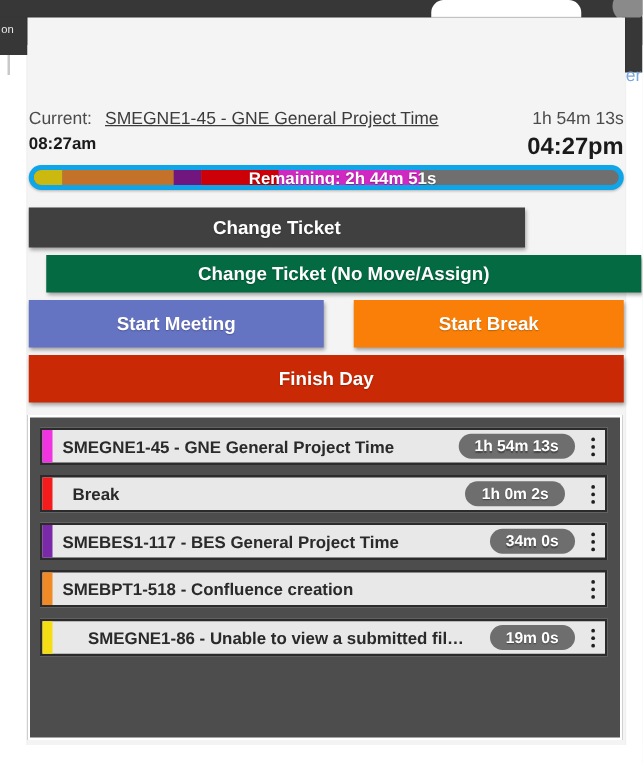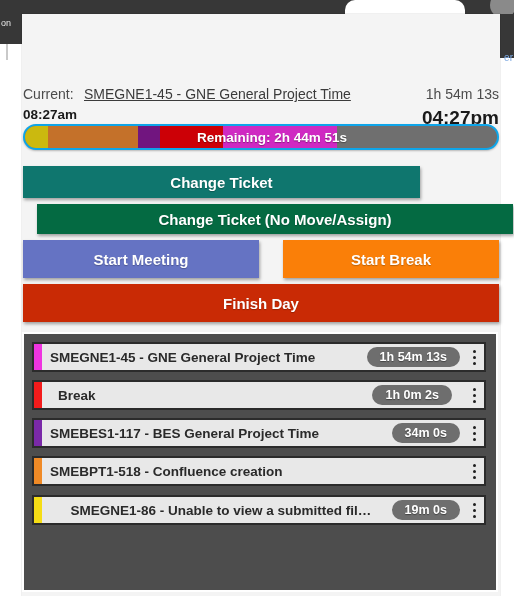--- a/index.html
+++ b/index.html
@@ -23,21 +23,21 @@
   .chrome-dot{
     position:absolute;left:490px;top:-8px;width:26px;height:26px;
     border-radius:50%;background:#8a8a8a;
   }
   .chrome-text-left{
     position:absolute;left:1px;top:18px;
     font-size:9px;color:#e8e8e8;letter-spacing:0px;white-space:nowrap;
   }
   .chrome-text-right{
     position:absolute;right:1px;top:52px;
-    font-size:10px;color:#7aa7e0;white-space:nowrap;
+    font-size:14px;color:#7aa7e0;white-space:nowrap;
   }
   .chrome-right-strip{
     position:absolute;left:498px;top:14px;width:16px;height:44px;background:#373737;
   }
   .chrome-left-strip{
     position:absolute;left:0px;top:14px;width:22px;height:30px;background:#373737;
   }
   .chrome-under{
     position:absolute;left:0;top:44px;width:22px;height:14px;background:#ffffff;
   }
@@ -84,22 +84,22 @@
   }
   .time-start{
     position:absolute;left:1px;top:0;font-size:13.5px;font-weight:bold;color:#1a1a1a;text-align:right;
   }
   .time-end{
     position:absolute;right:1px;top:0;font-size:19px;font-weight:bold;color:#1a1a1a;
   }
 
   
   .progress-wrap{
-    position:absolute;left:1px;top:110px;width:476px;height:26px;
-    border-radius:13px;border:2px solid #0ea5e9;background:#6f6f6f;
+    position:absolute;left:1px;top:118px;width:476px;height:20px;
+    border-radius:13px;border:4px solid #0ea5e9;background:#6f6f6f;
     overflow:hidden;box-sizing:border-box;
     box-shadow:0 1px 2px rgba(0,0,0,0.25);
   }
   .seg{position:absolute;top:0;height:100%;}
   .remaining-text{
     position:absolute;left:0;top:0;width:100%;height:100%;
     display:flex;align-items:center;
     font-size:13.5px;font-weight:bold;color:#ffffff;
     padding-left:172px;box-sizing:border-box;
     text-shadow:0 1px 1px rgba(0,0,0,0.35);
@@ -108,21 +108,21 @@
   
   .btn{
     position:absolute;box-sizing:border-box;
     display:flex;align-items:center;justify-content:center;
     font-size:15px;font-weight:bold;color:#ffffff;
     border:none;cursor:pointer;
     box-shadow:1px 2px 3px rgba(0,0,0,0.35);
     font-family:"Liberation Sans", sans-serif;
     text-shadow:0 1px 1px rgba(0,0,0,0.25);
   }
-  .btn-change-ticket{left:1px;top:152px;width:397px;height:32px;background:#0f766e;}
+  .btn-change-ticket{left:1px;top:152px;width:397px;height:32px;background:#404040;}
   .btn-change-ticket-nomove{left:15px;top:190px;width:476px;height:30px;background:#046a42;}
   .btn-start-meeting{left:1px;top:226px;width:236px;height:38px;background:#6573c3;}
   .btn-start-break{left:261px;top:226px;width:216px;height:38px;background:#fa7f08;}
   .btn-finish-day{left:1px;top:270px;width:476px;height:38px;background:#c92a05;}
 
   
   .list-panel{
     position:absolute;left:0px;top:318px;width:476px;height:260px;
     background:#4d4d4d;border:2px solid #ffffff;box-sizing:border-box;
   }

